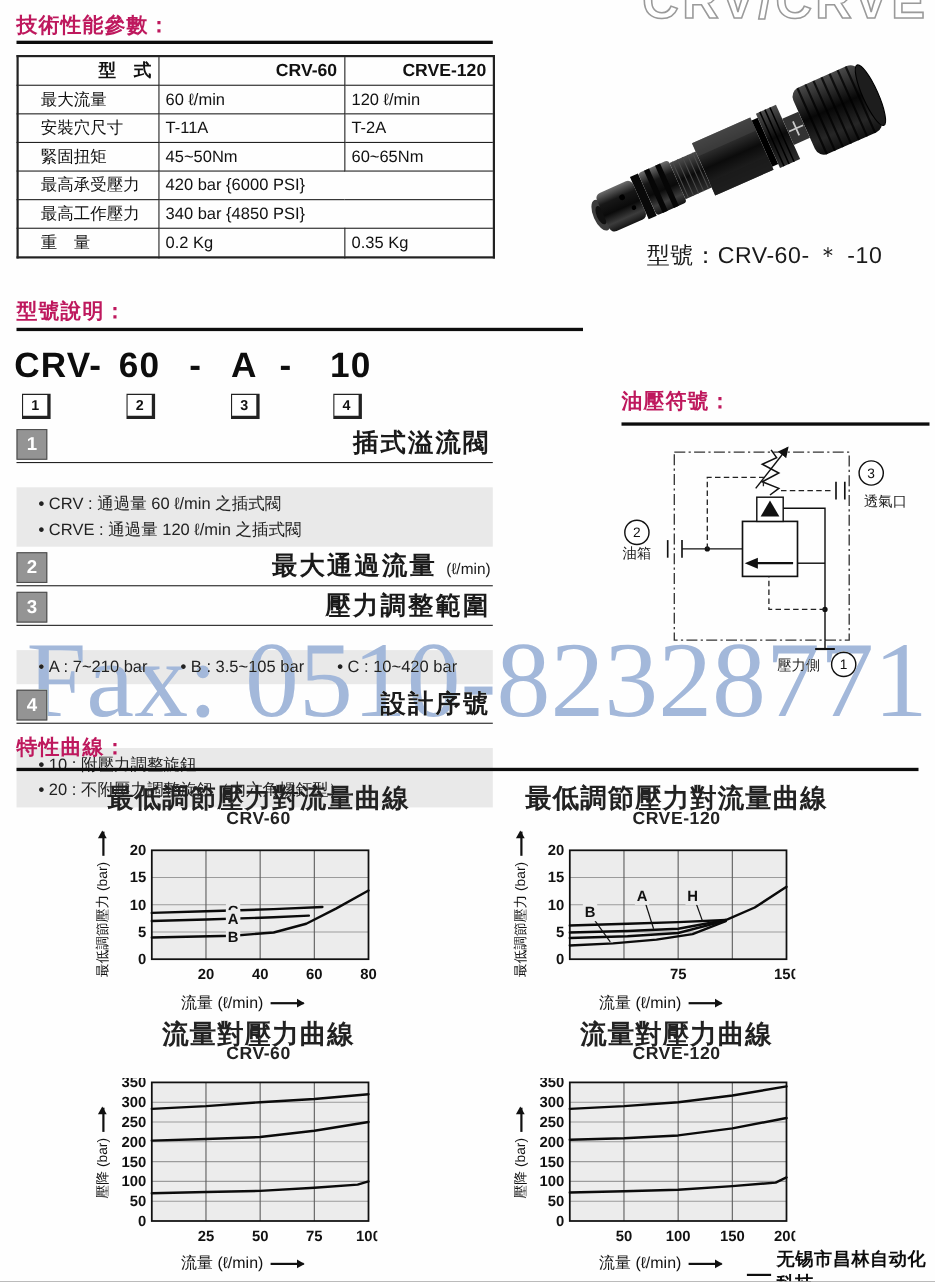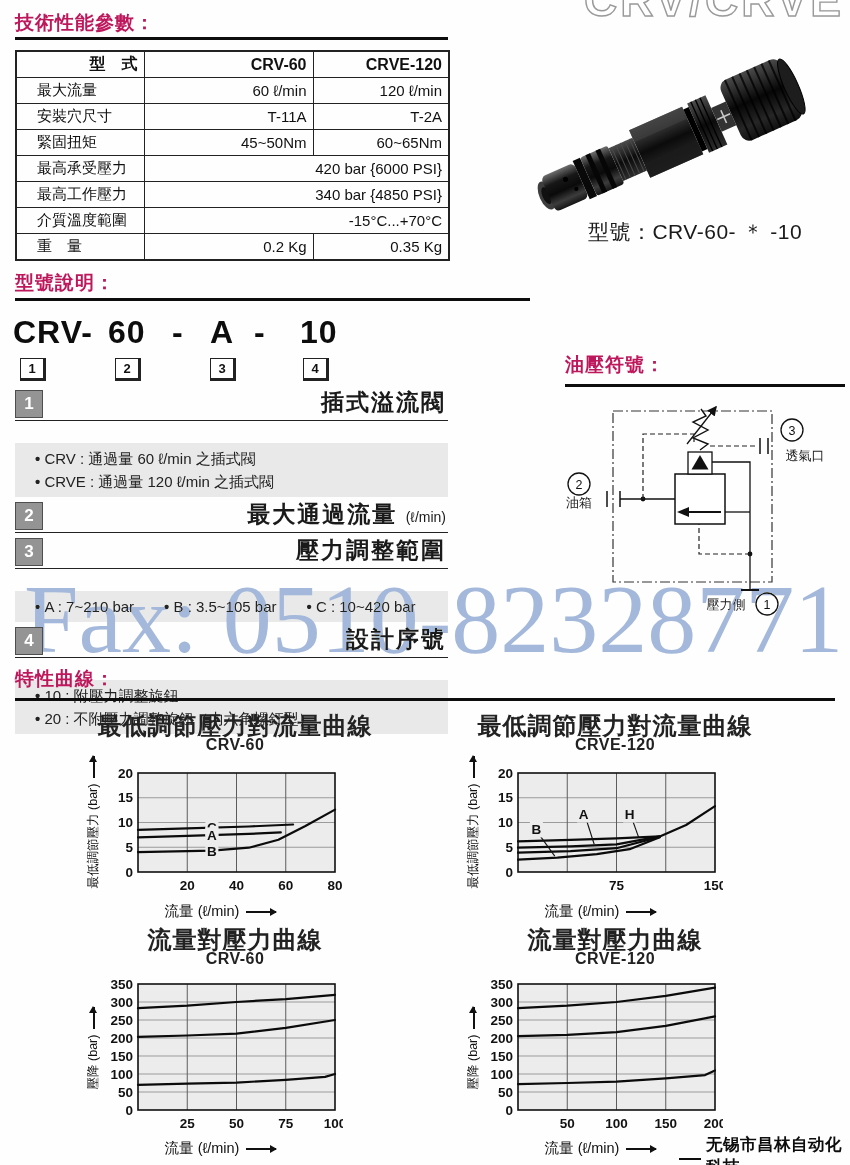--- a/index.html
+++ b/index.html
@@ -11,21 +11,21 @@
   
   .brand{position:absolute;top:-27px;right:6px;font-size:46px;font-weight:bold;letter-spacing:3px;
          color:#fff;-webkit-text-stroke:1.4px #9a9a9a;
          text-shadow:0 0 1px #aaa;}
 
   
   table.spec{position:absolute;left:15px;top:50px;width:433px;border-collapse:collapse;table-layout:fixed;}
   table.spec td,table.spec th{border:1px solid #222;font-size:15px;padding:2px 6px;height:21px;}
   table.spec tr.hdr th{font-size:16px;font-weight:bold;text-align:right;}
   table.spec td.lab{text-align:left;padding-left:20px;}
-  table.spec td.val{text-align:right;}
+  table.spec td.val{text-align:left;}
   .c1{width:128px;}.c2{width:169px;}.c3{width:136px;}
   table.spec{border:2px solid #222;}
 
   .caption{position:absolute;left:545px;top:218px;width:300px;text-align:center;
            font-size:21px;color:#1a1a1a;letter-spacing:0.5px;}
 
   
   .code-part{position:absolute;top:314px;font-size:32px;font-weight:bold;color:#0d0d0d;letter-spacing:1px;}
   .dig-box{position:absolute;top:358px;width:22px;height:19px;background:#fff;border:1px solid #222;
            border-right:3.5px solid #222;border-bottom:3.5px solid #222;
@@ -107,24 +107,20 @@
       <td class="val">45~50Nm</td>
       <td class="val">60~65Nm</td>
     </tr>
     <tr>
       <td class="lab">最高承受壓力</td>
       <td class="val" colspan="2">420 bar {6000 PSI}</td>
     </tr>
     <tr>
       <td class="lab">最高工作壓力</td>
       <td class="val" colspan="2">340 bar {4850 PSI}</td>
-    </tr>
-    <tr>
-      <td class="lab">介質溫度範圍</td>
-      <td class="val" colspan="2">-15°C...+70°C</td>
     </tr>
     <tr>
       <td class="lab">重　量</td>
       <td class="val">0.2 Kg</td>
       <td class="val">0.35 Kg</td>
     </tr>
   </tbody>
     </table>
 
   <svg style="position:absolute;left:525px;top:38px;" width="320" height="178" viewBox="0 0 320 178">

